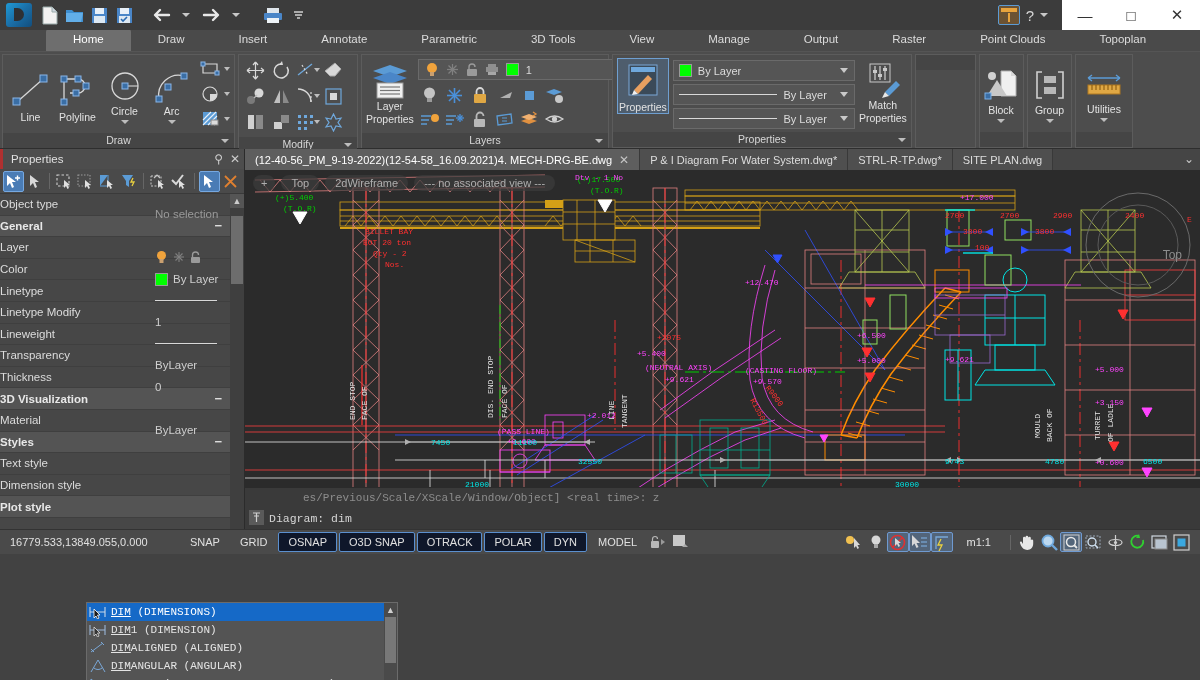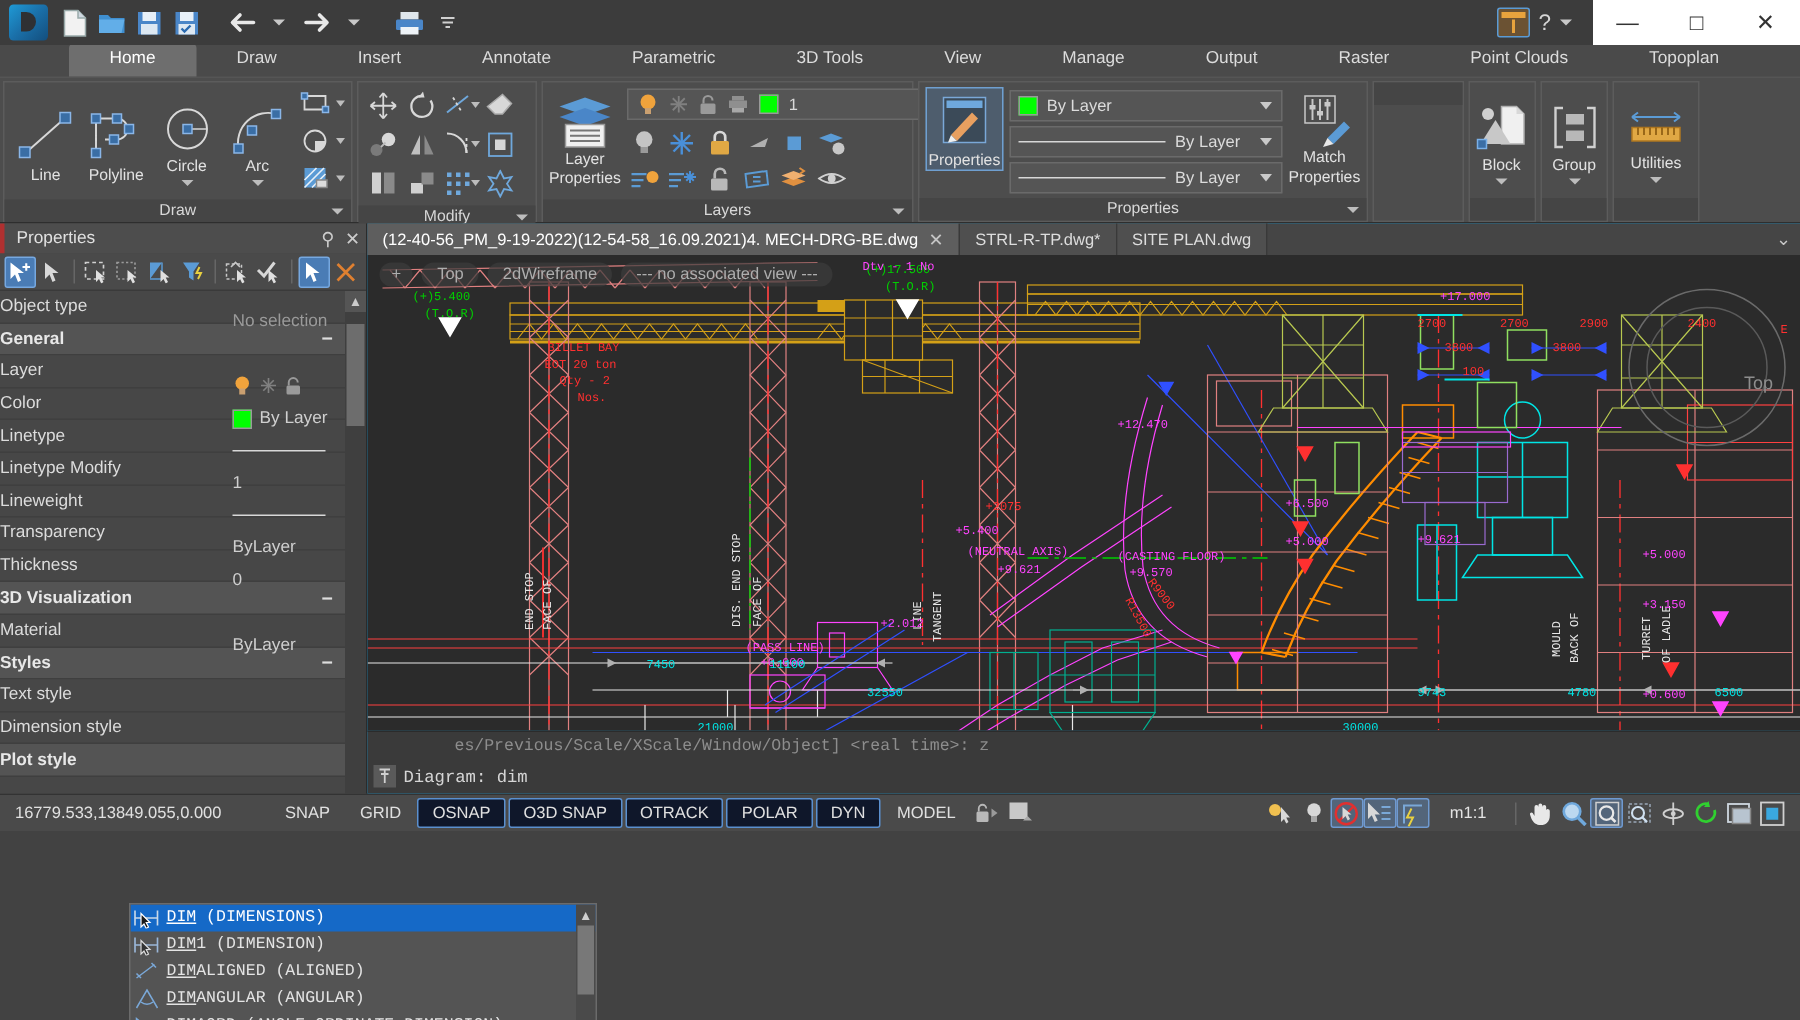--- a/index.html
+++ b/index.html
@@ -155,21 +155,21 @@
   .pp-scroll .thumb { position:absolute; top:22px; left:1px; width:12px; height:68px; background:#6d6d6d;}
   .pp-scroll .sbtn { height:14px; display:flex;align-items:center;justify-content:center;color:#ccc;font-size:9px;background:#555;}
   .pp-tabs { height: 22px; background: #414141; display: flex; align-items: flex-end; }
   .pp-tab {
     font-size: 11px; color: #d0d0d0; padding: 3px 9px 4px; background:#4d4d4d;
     border-right:1px solid #3a3a3a;
   }
   .pp-tab.active { background: #5c5c5c; color: #fff; }
 
   
-  .canvas-wrap { flex: 1; position: relative; background: #0ea5e9; display:flex; flex-direction:column;}
+  .canvas-wrap { flex: 1; position: relative; background: #14532d; display:flex; flex-direction:column;}
   .doc-tabs { height: 21px; background: #454545; display: flex; align-items: stretch; position:relative;}
   .dtab {
     display: flex; align-items: center; gap: 7px; padding: 0 10px; font-size: 11px;
     color: #ddd; border-right: 1px solid #393939; background: #4f4f4f;
   }
   .dtab.active { background: #5e5e5e; color: #fff; }
   .dtab .x { font-size: 12px; color: #c5c5c5; }
   .doc-tabs .overflow {
     position:absolute; right:6px; top:3px; color:#c8c8c8; font-size:12px;
   }
@@ -952,20 +952,23 @@
         </div>
       </div>
 
     </div>
 
     <div class="canvas-wrap">
       <div class="doc-tabs">
         <div class="dtab active">
           <span>(12-40-56_PM_9-19-2022)(12-54-58_16.09.2021)4. MECH-DRG-BE.dwg</span>
           <span class="x">✕</span>
+        </div>
+        <div class="dtab">
+          <span>P &amp; I Diagram For Water System.dwg*</span>
         </div>
         <div class="dtab">
           <span>STRL-R-TP.dwg*</span>
         </div>
         <div class="dtab">
           <span>SITE PLAN.dwg</span>
         </div>
         <div class="overflow">⌄</div>
       </div>
 

